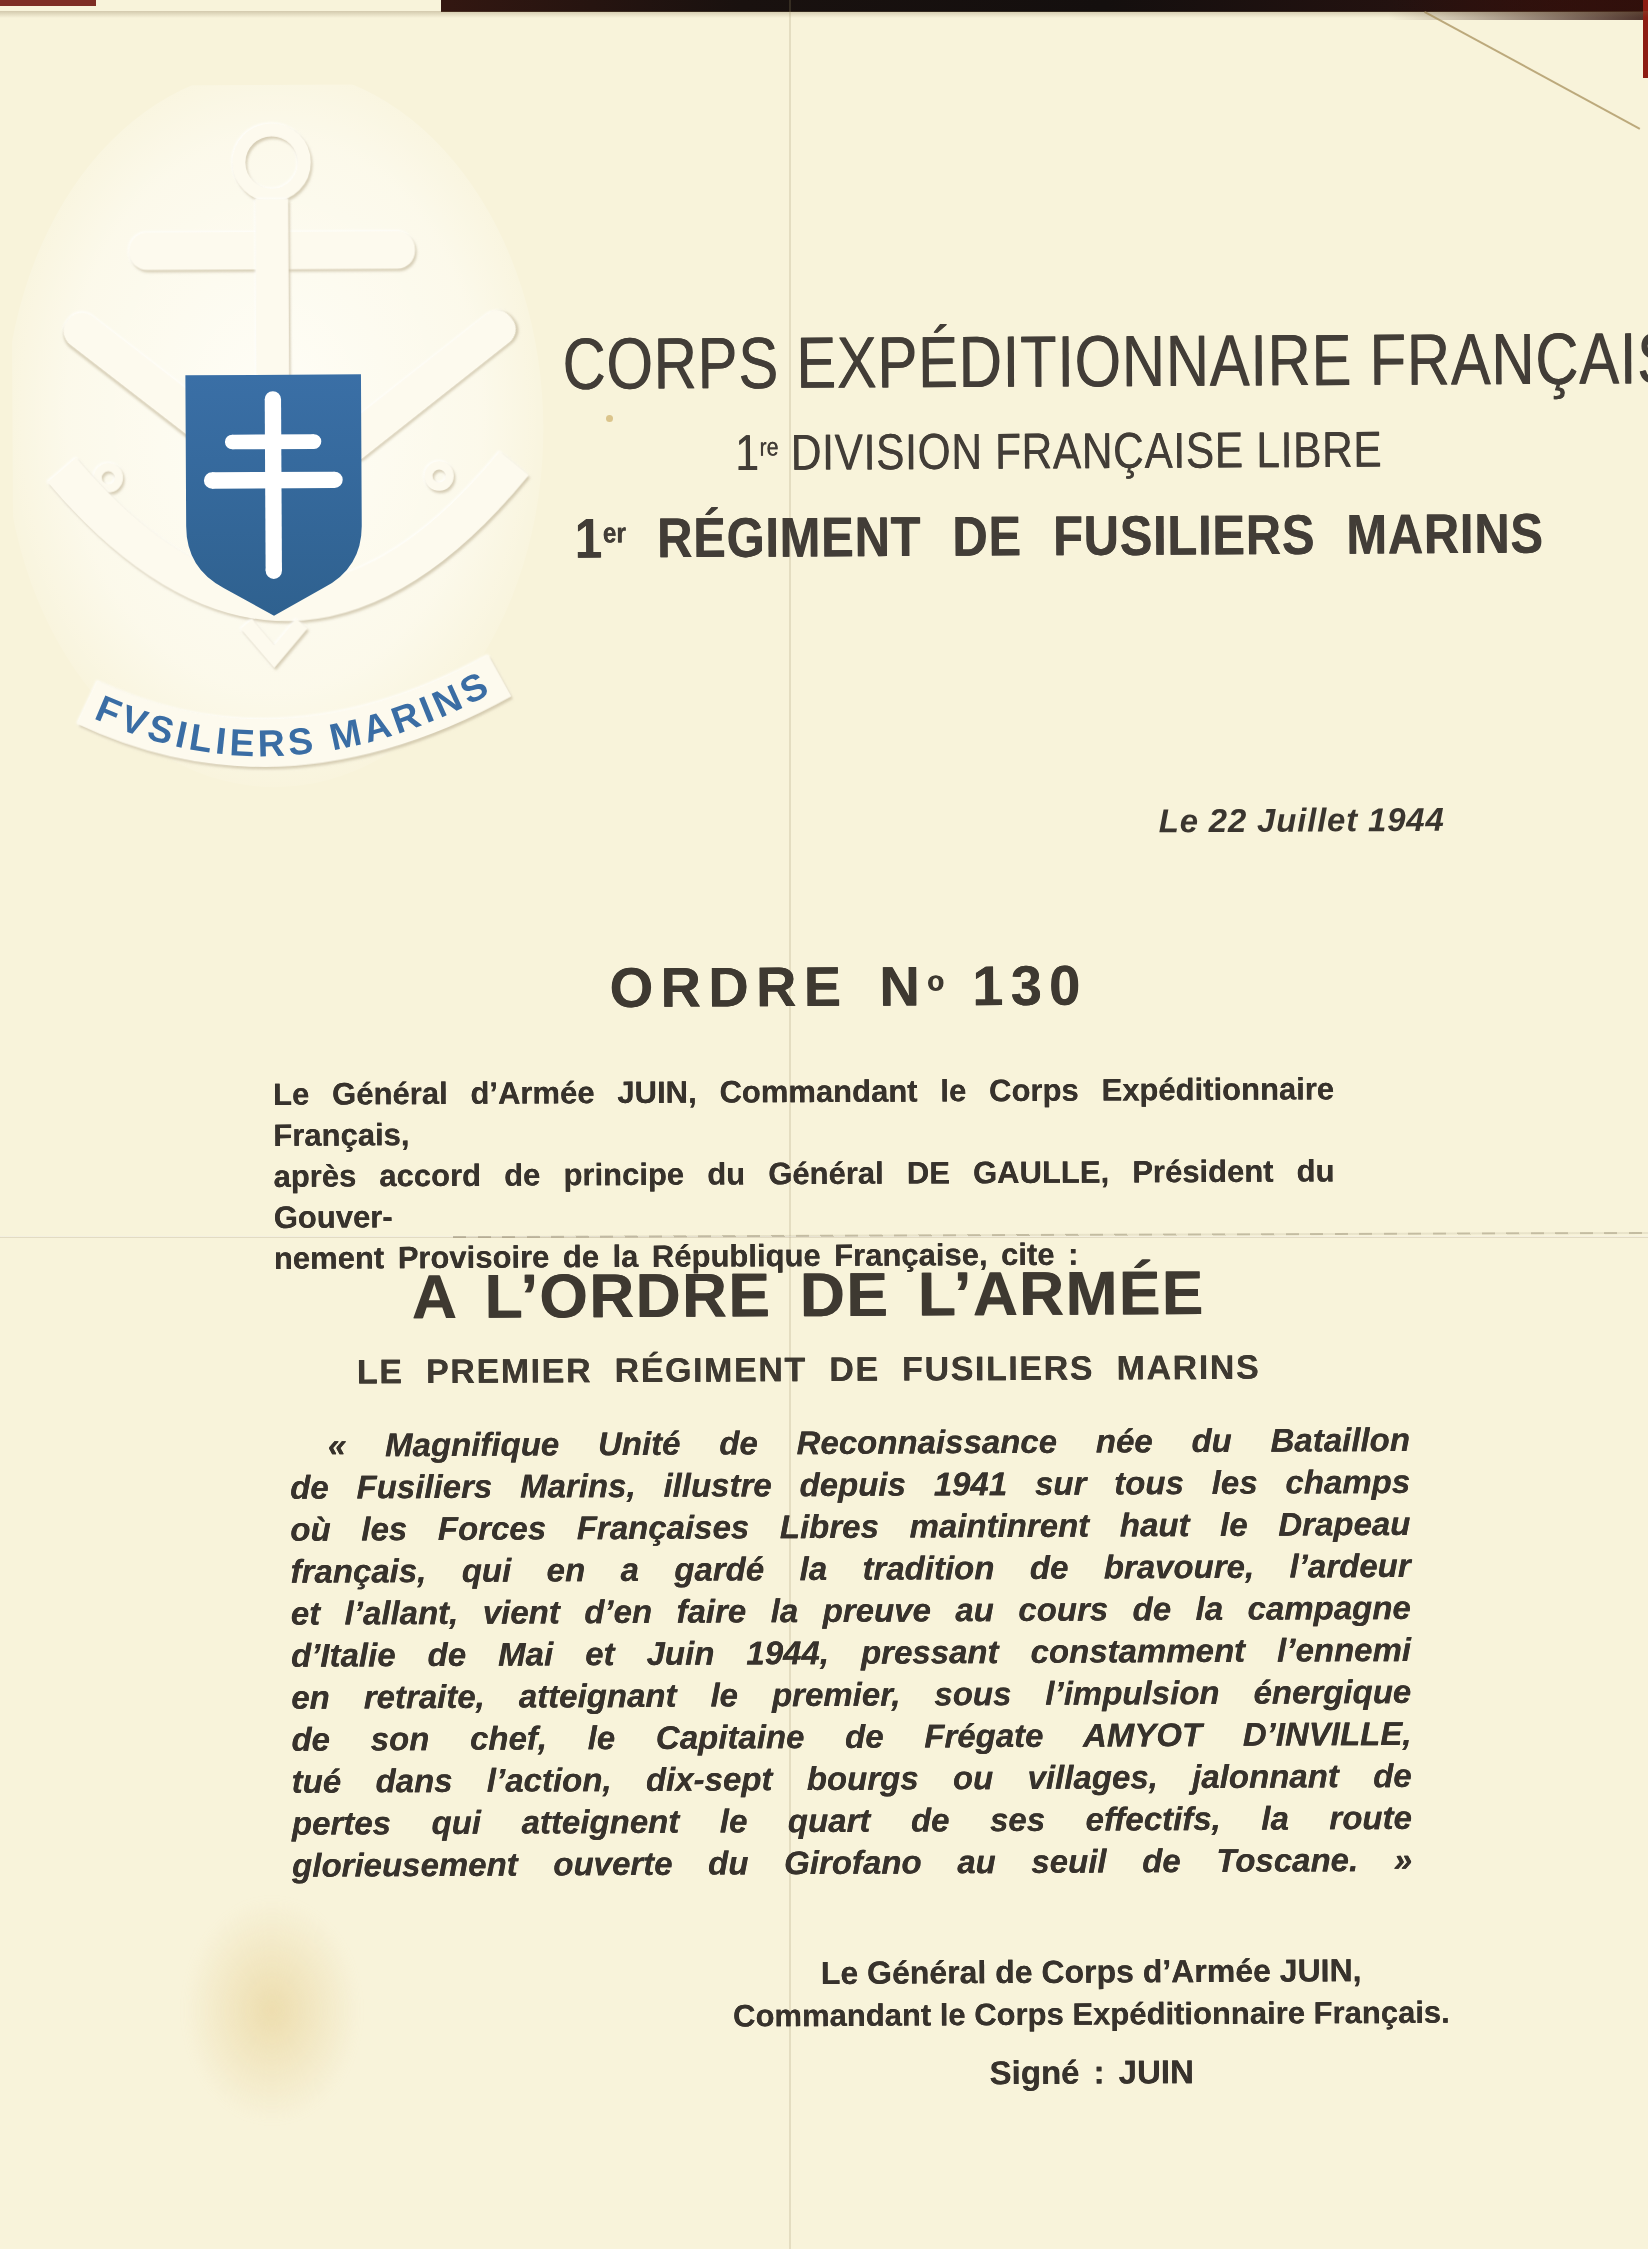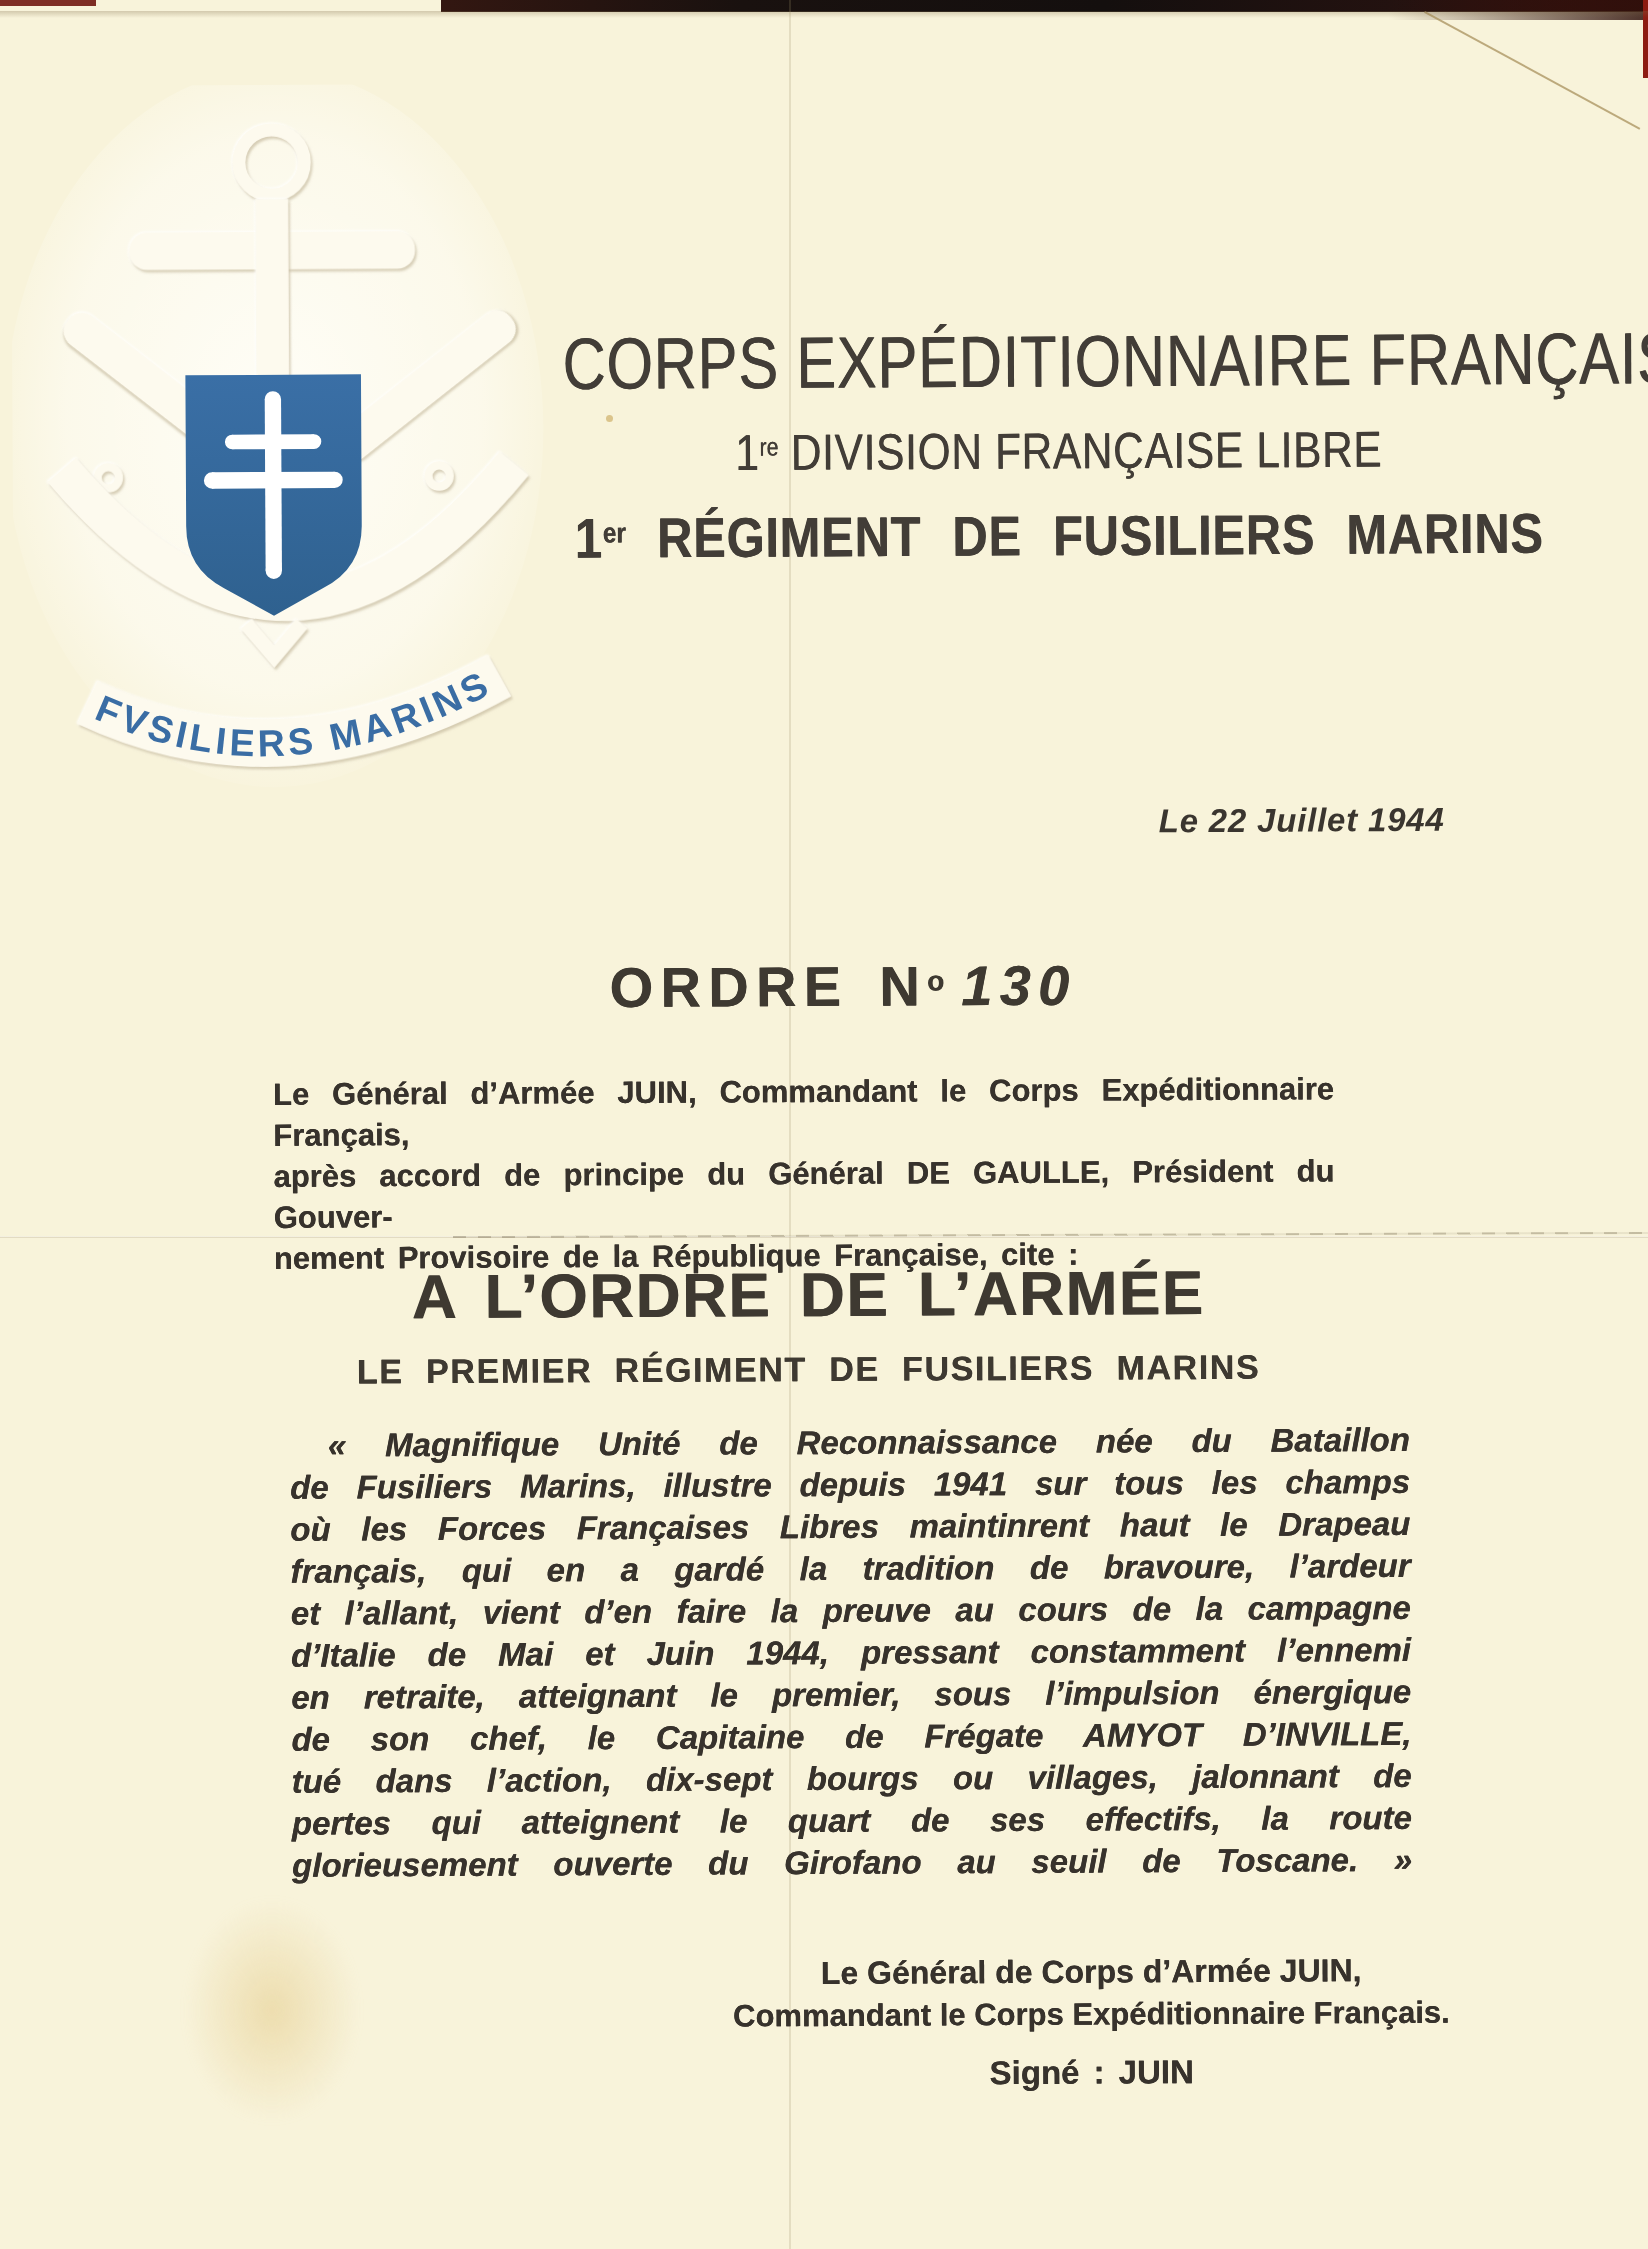--- a/index.html
+++ b/index.html
@@ -47,21 +47,21 @@
       transform:scale(.92,1.10);text-shadow:0.5px 0 currentColor;white-space:nowrap;}
   .h3{margin-top:28px;font-size:52px;font-weight:700;letter-spacing:0.8px;word-spacing:18px;
       transform:scale(.94,1.08);text-shadow:0.5px 0 currentColor;white-space:nowrap;}
   .sup{font-size:50%;position:relative;top:-.55em;letter-spacing:0;}
 
   .date{left:931px;top:804px;width:514px;text-align:right;font-size:33px;font-weight:700;
         font-style:italic;letter-spacing:0.8px;color:#3a352f;}
 
   .order-title{left:609px;top:954px;font-size:56px;font-weight:700;letter-spacing:7.3px;
         word-spacing:8.2px;color:#3e3931;text-shadow:0.4px 0 currentColor;white-space:nowrap;}
-  .order-title .num{margin-left:17px;font-style:italic;}
+  .order-title .num{margin-left:28px;}
 
   .intro{left:272px;top:1071px;width:1061px;font-size:31px;font-weight:700;line-height:41px;
         color:#37322c;text-shadow:0.2px 0 currentColor;word-spacing:4.9px;}
   .just{text-align:justify;text-align-last:justify;}
 
   .cite-head{left:269px;top:1259px;width:1074px;text-align:center;color:#3e3931;}
   .cite-title{font-size:62px;font-weight:700;letter-spacing:1.6px;word-spacing:9.8px;
         text-shadow:0.7px 0 currentColor;white-space:nowrap;}
   .cite-sub{margin-top:19.6px;font-size:34px;font-weight:700;letter-spacing:1.6px;word-spacing:11.4px;
         text-shadow:0.3px 0 currentColor;white-space:nowrap;}

